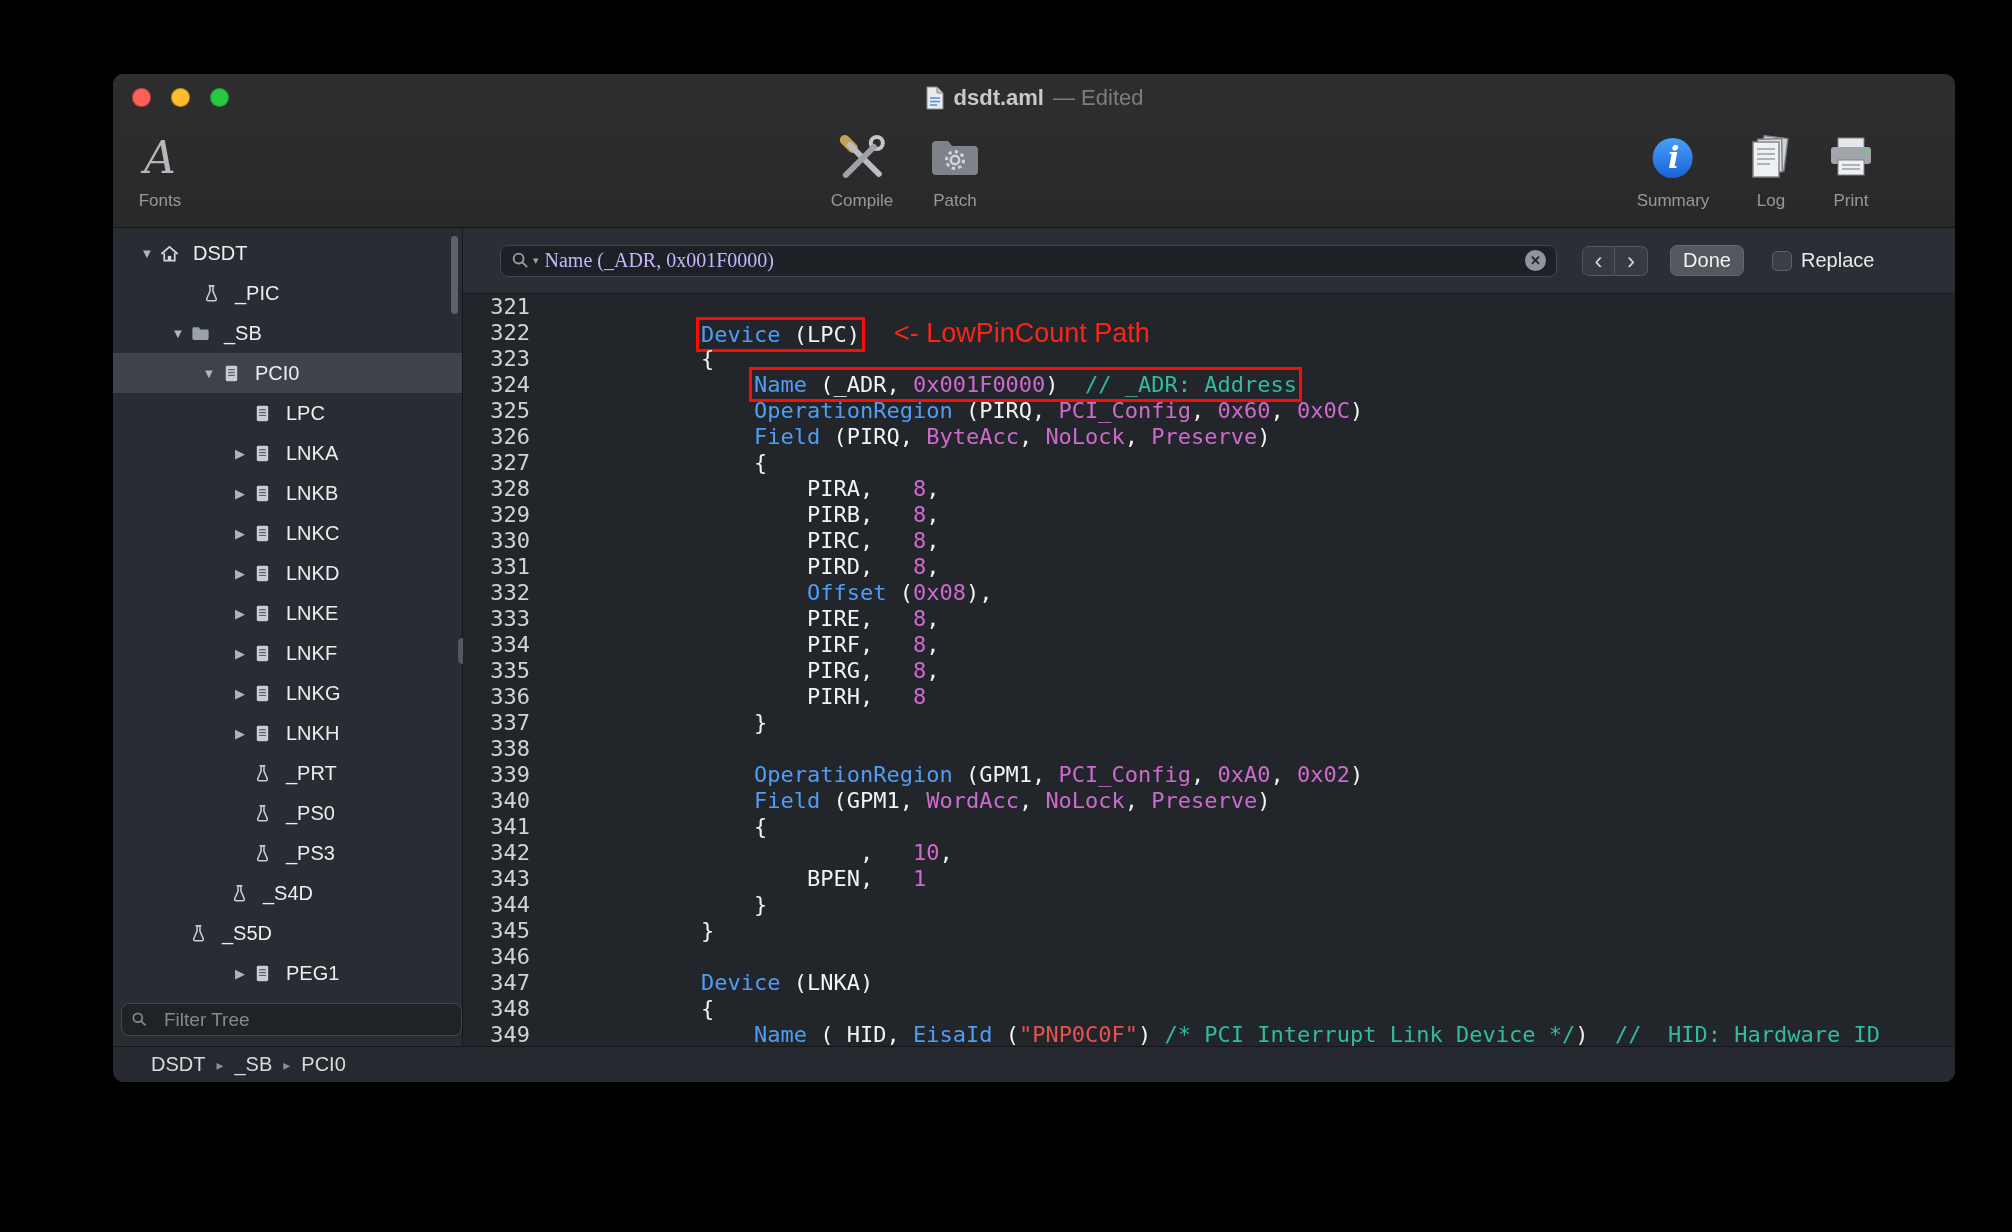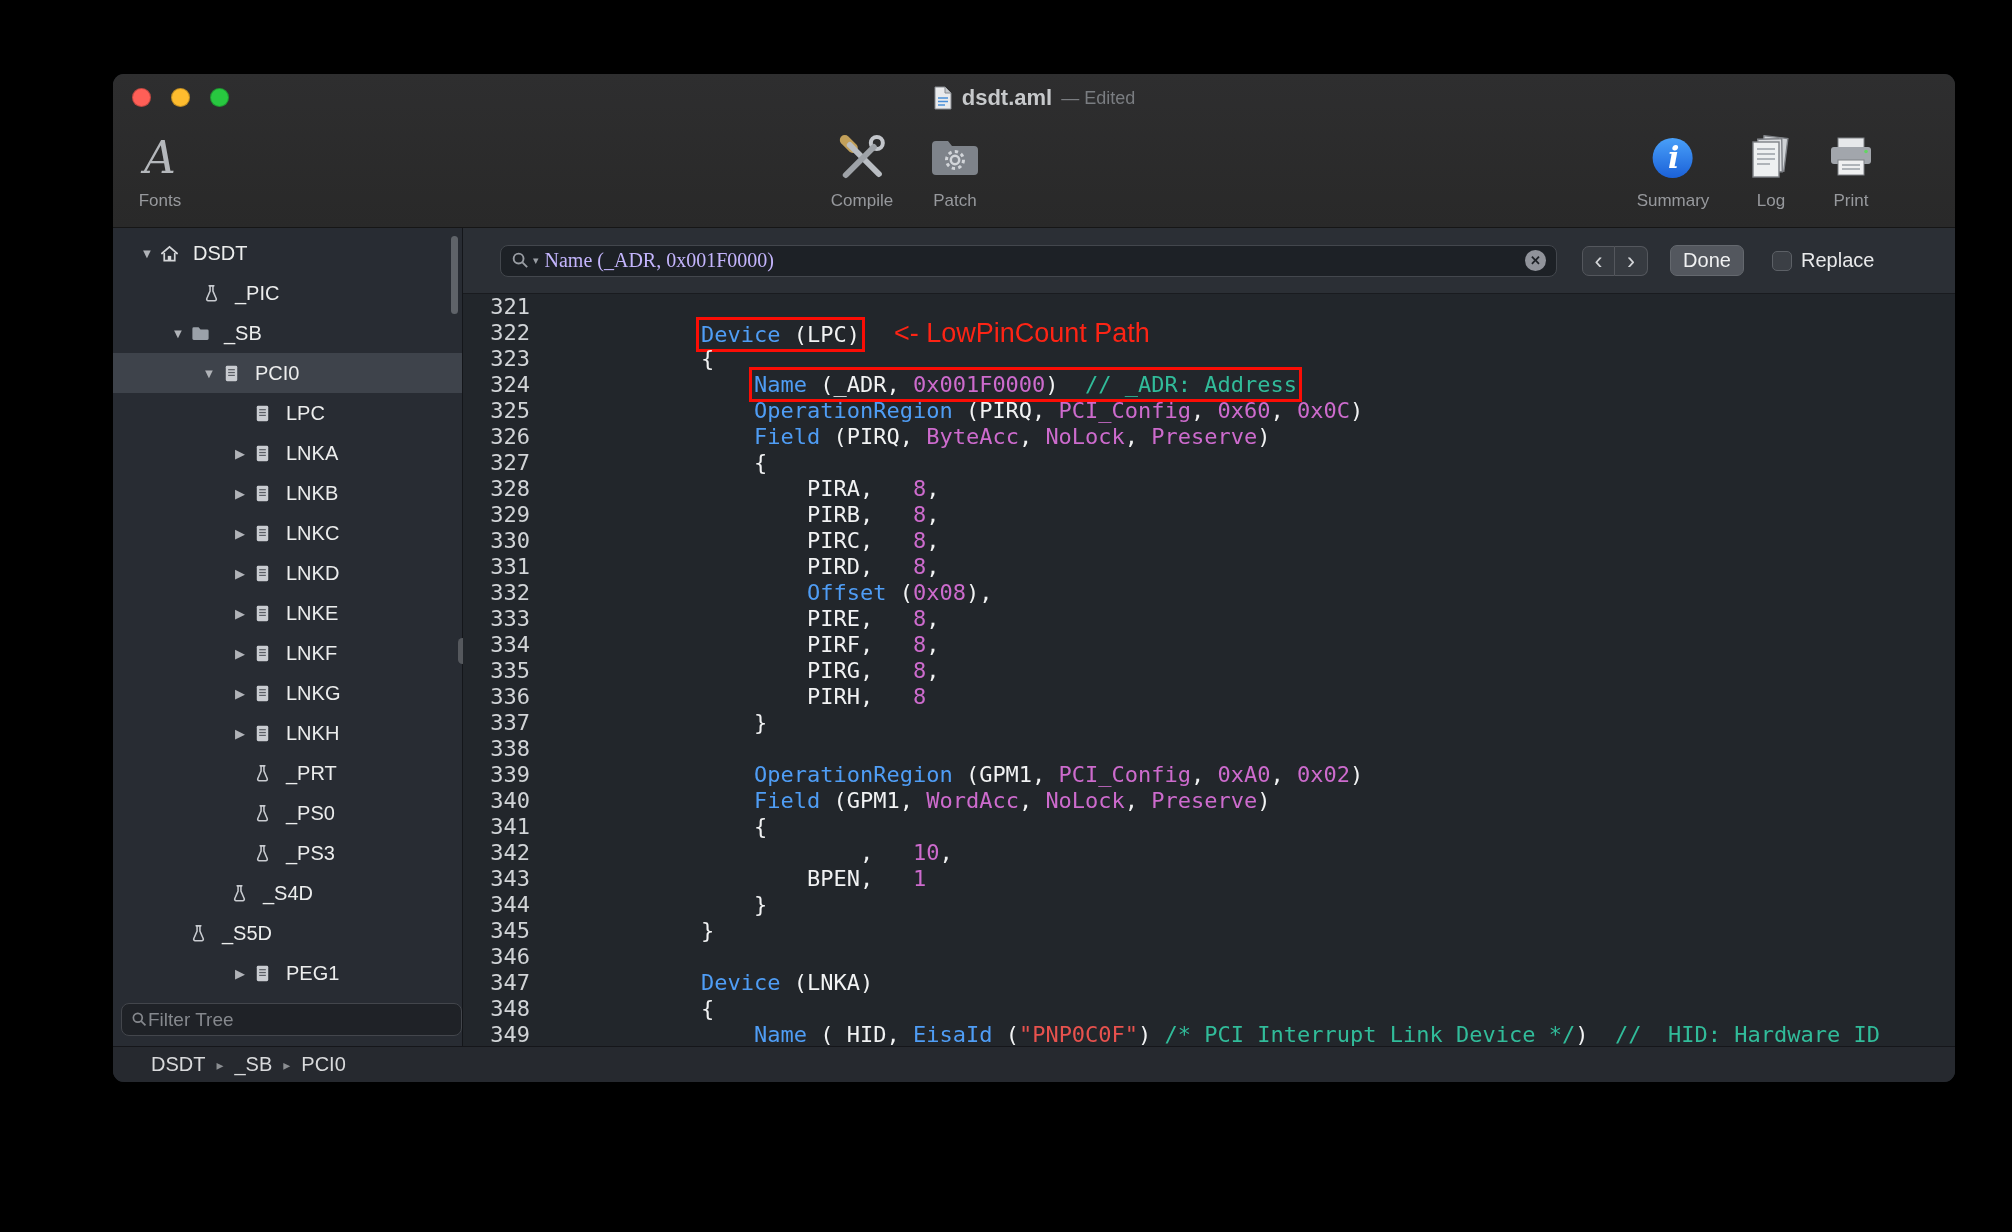--- a/index.html
+++ b/index.html
@@ -12,37 +12,37 @@
     background:#22262b;box-shadow:0 34px 90px rgba(0,0,0,.7),0 0 0 1px rgba(0,0,0,.85);overflow:hidden;}
   
   .chrome{position:absolute;left:0;top:0;right:0;height:154px;background:linear-gradient(#2e2e2f,#292929);
     border-bottom:1px solid #161616;}
   .tl{position:absolute;top:14px;width:19px;height:19px;border-radius:50%;}
   .tl.red{left:19px;background:#ff5f57;box-shadow:inset 0 0 0 1px rgba(0,0,0,.25);}
   .tl.yellow{left:58px;background:#febc2e;box-shadow:inset 0 0 0 1px rgba(0,0,0,.25);}
   .tl.green{left:97px;background:#28c840;box-shadow:inset 0 0 0 1px rgba(0,0,0,.25);}
   .titlerow{position:absolute;left:0;right:0;top:0;height:48px;display:flex;align-items:center;justify-content:center;gap:9px;}
   .title-name{font-size:22px;font-weight:bold;color:#c7c9cb;}
-  .title-suffix{font-size:18px;color:#7a7d81;}
+  .title-suffix{font-size:22px;color:#7a7d81;}
   .titem{position:absolute;top:56px;display:flex;flex-direction:column;align-items:center;gap:5px;transform:translateX(-50%);cursor:default;}
   .ticonbox{height:56px;display:flex;align-items:center;justify-content:center;}
   .tlabel{font-size:17px;color:#97999d;}
   .fonts-a{font-family:"DejaVu Serif",serif;font-style:italic;font-size:44px;color:#b4b7bb;line-height:1;}
   
   .sidebar{position:absolute;left:0;top:154px;width:349px;bottom:36px;background:#282c33;overflow:hidden;}
   .tree{position:absolute;left:0;top:5px;right:0;}
   .trow{height:40px;display:flex;align-items:center;font-size:20px;color:#eceded;cursor:default;}
   .trow.sel{background:#3e434b;}
   .disc{flex:none;width:24px;text-align:center;font-size:13px;color:#b0b3b8;}
   .nicon{flex:none;width:27px;display:flex;align-items:center;}
   .nicon svg{width:21px;height:21px;}
   .nlabel{margin-left:7px;white-space:pre;}
   .side-scroll{position:absolute;right:4px;top:8px;width:7px;height:78px;border-radius:4px;background:#696d73;opacity:.85;}
   .filterbox{position:absolute;left:8px;right:0;bottom:10px;height:33px;border-radius:8px;background:#1f2227;
-    border:1px solid #43464c;display:flex;align-items:center;padding:0 9px;gap:0;}
+    border:1px solid #43464c;display:flex;align-items:center;padding:0 9px;gap:16px;}
   .filterbox input{flex:1;background:transparent;border:none;outline:none;color:#d8dadc;font-size:19px;font-family:"Liberation Sans",sans-serif;}
   .filterbox input::placeholder{color:#85888d;}
   .vdivider{position:absolute;left:349px;top:154px;width:1px;bottom:36px;background:#14161a;}
   .split-dot{position:absolute;left:345px;top:564px;width:9px;height:26px;border-radius:5px;background:#55585d;}
   
   .editorcol{position:absolute;left:350px;top:154px;right:0;bottom:36px;display:flex;flex-direction:column;background:#22262b;}
   .findbar{flex:none;height:66px;background:#2b2f35;border-bottom:1px solid #191b1f;display:flex;align-items:center;padding-left:37px;}
   .findfield{width:1057px;height:32px;border-radius:8px;background:#1d2126;border:1px solid #43474d;
     display:flex;align-items:center;padding:0 10px;gap:6px;}
   .findfield input{flex:1;background:transparent;border:none;outline:none;color:#c4b5fd;font-size:20px;font-family:Liberation Serif, serif;}

